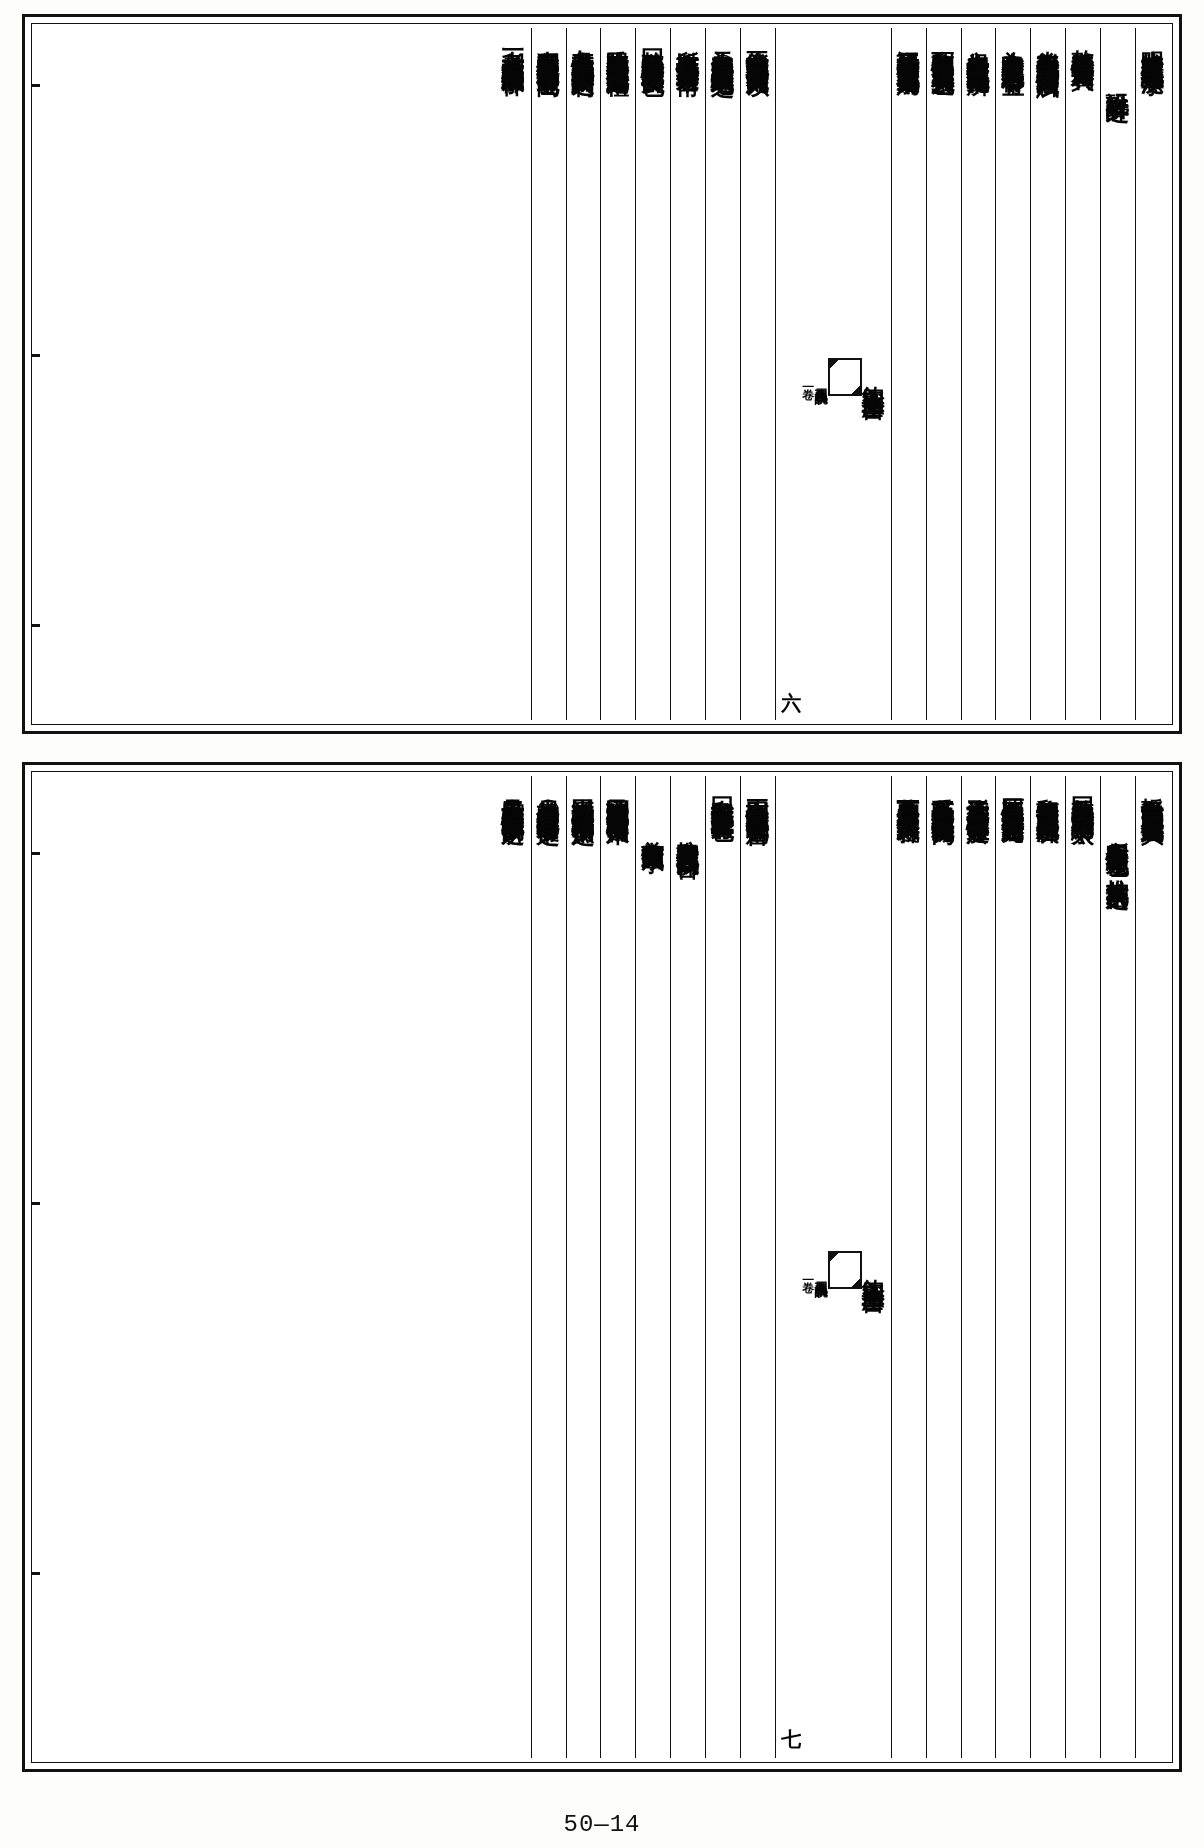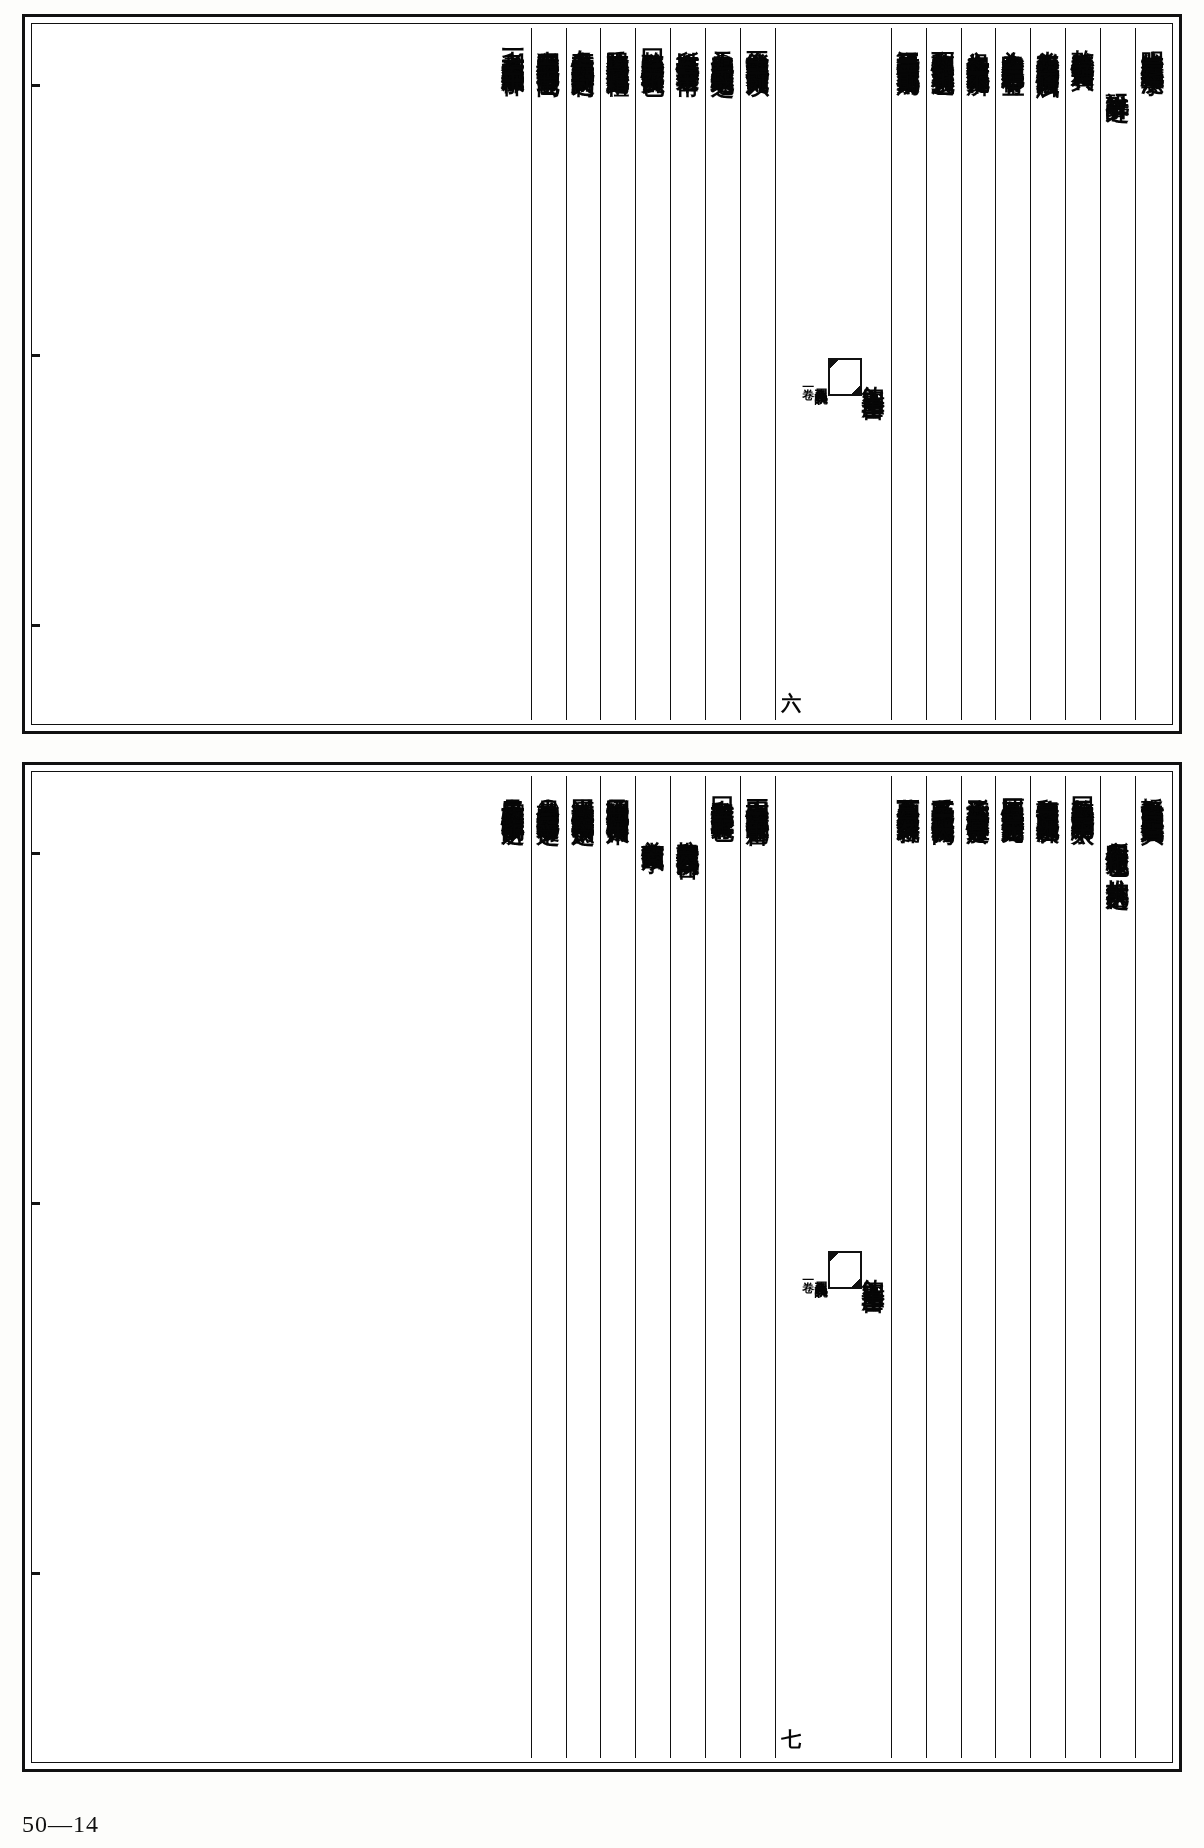--- a/index.html
+++ b/index.html
@@ -121,25 +121,25 @@
   .tick {
     position: absolute;
     left: -1px;
     width: 9px;
     height: 3px;
     background: #111;
   }
 
   .footer {
     margin-top: auto;
-    text-align: left;
+    text-align: center;
     font-size: 24px;
     letter-spacing: 1px;
     color: #111;
-    font-family: Liberation Serif, serif;
+    font-family: Liberation Mono, monospace;
     padding-top: 12px;
   }
 </style>
 </head>
 <body>
 
 <div class="page">
 
   <div class="leaf leaf-top">
     <div class="leaf-inner">

